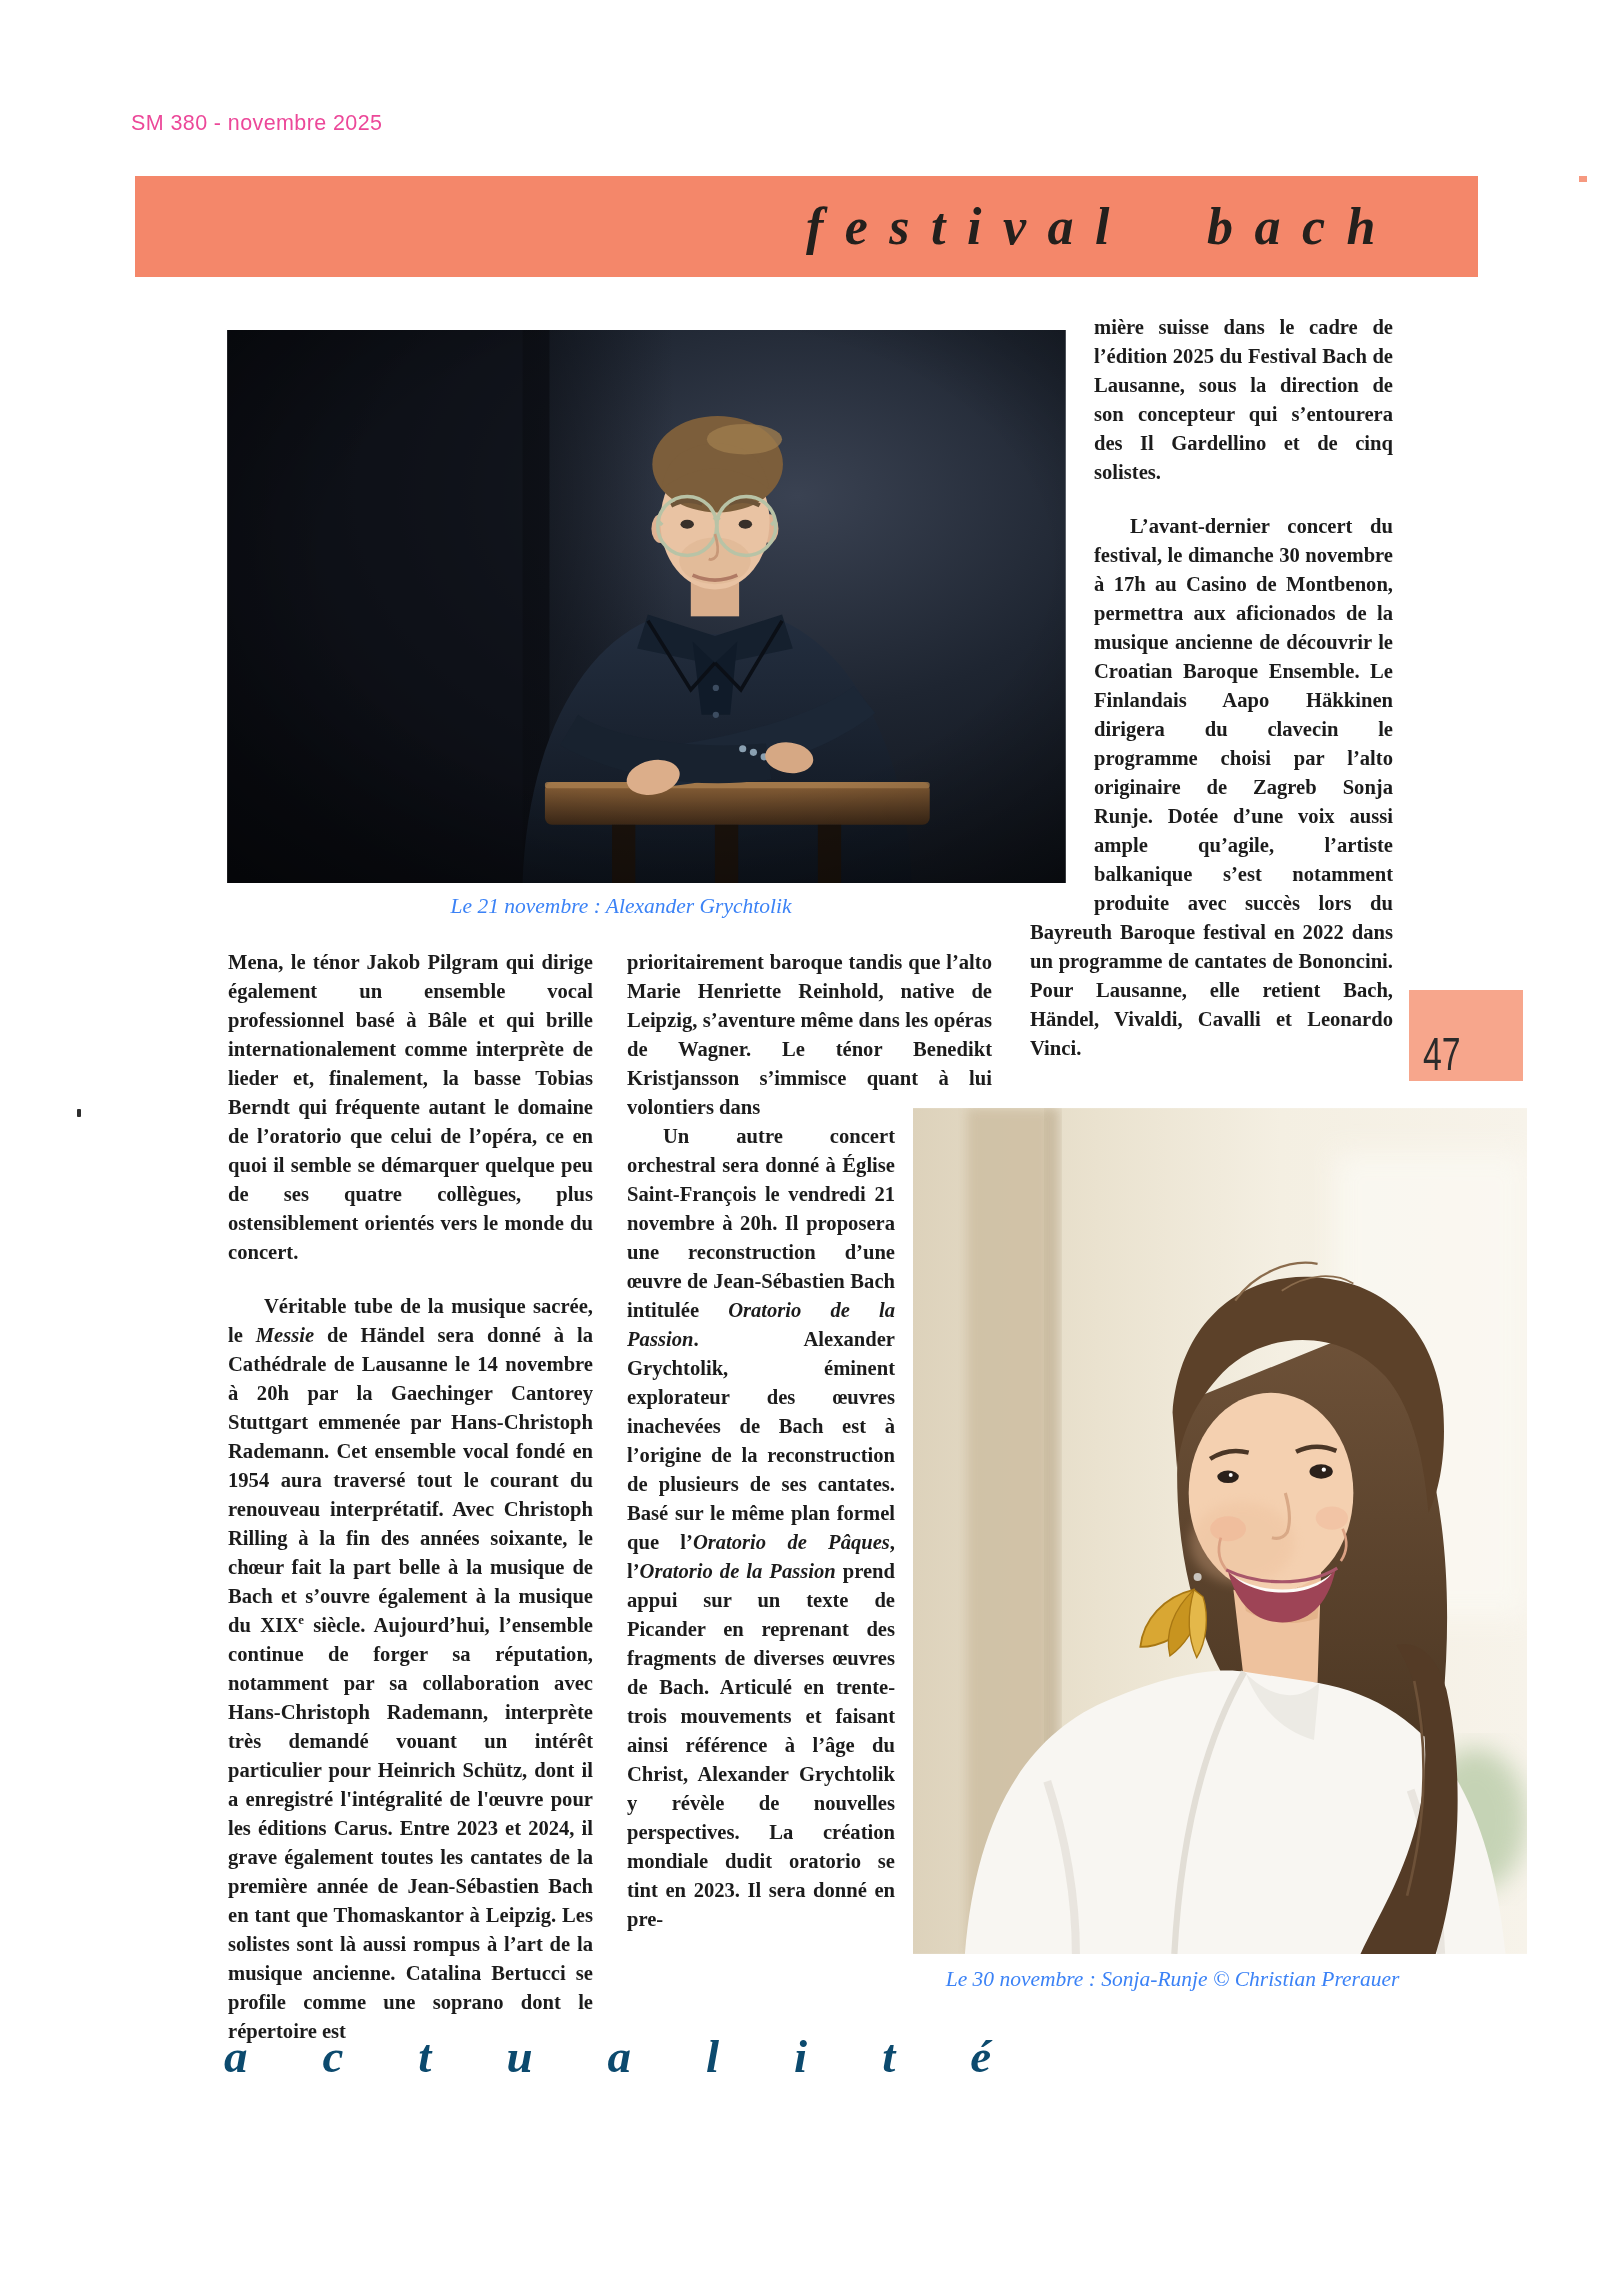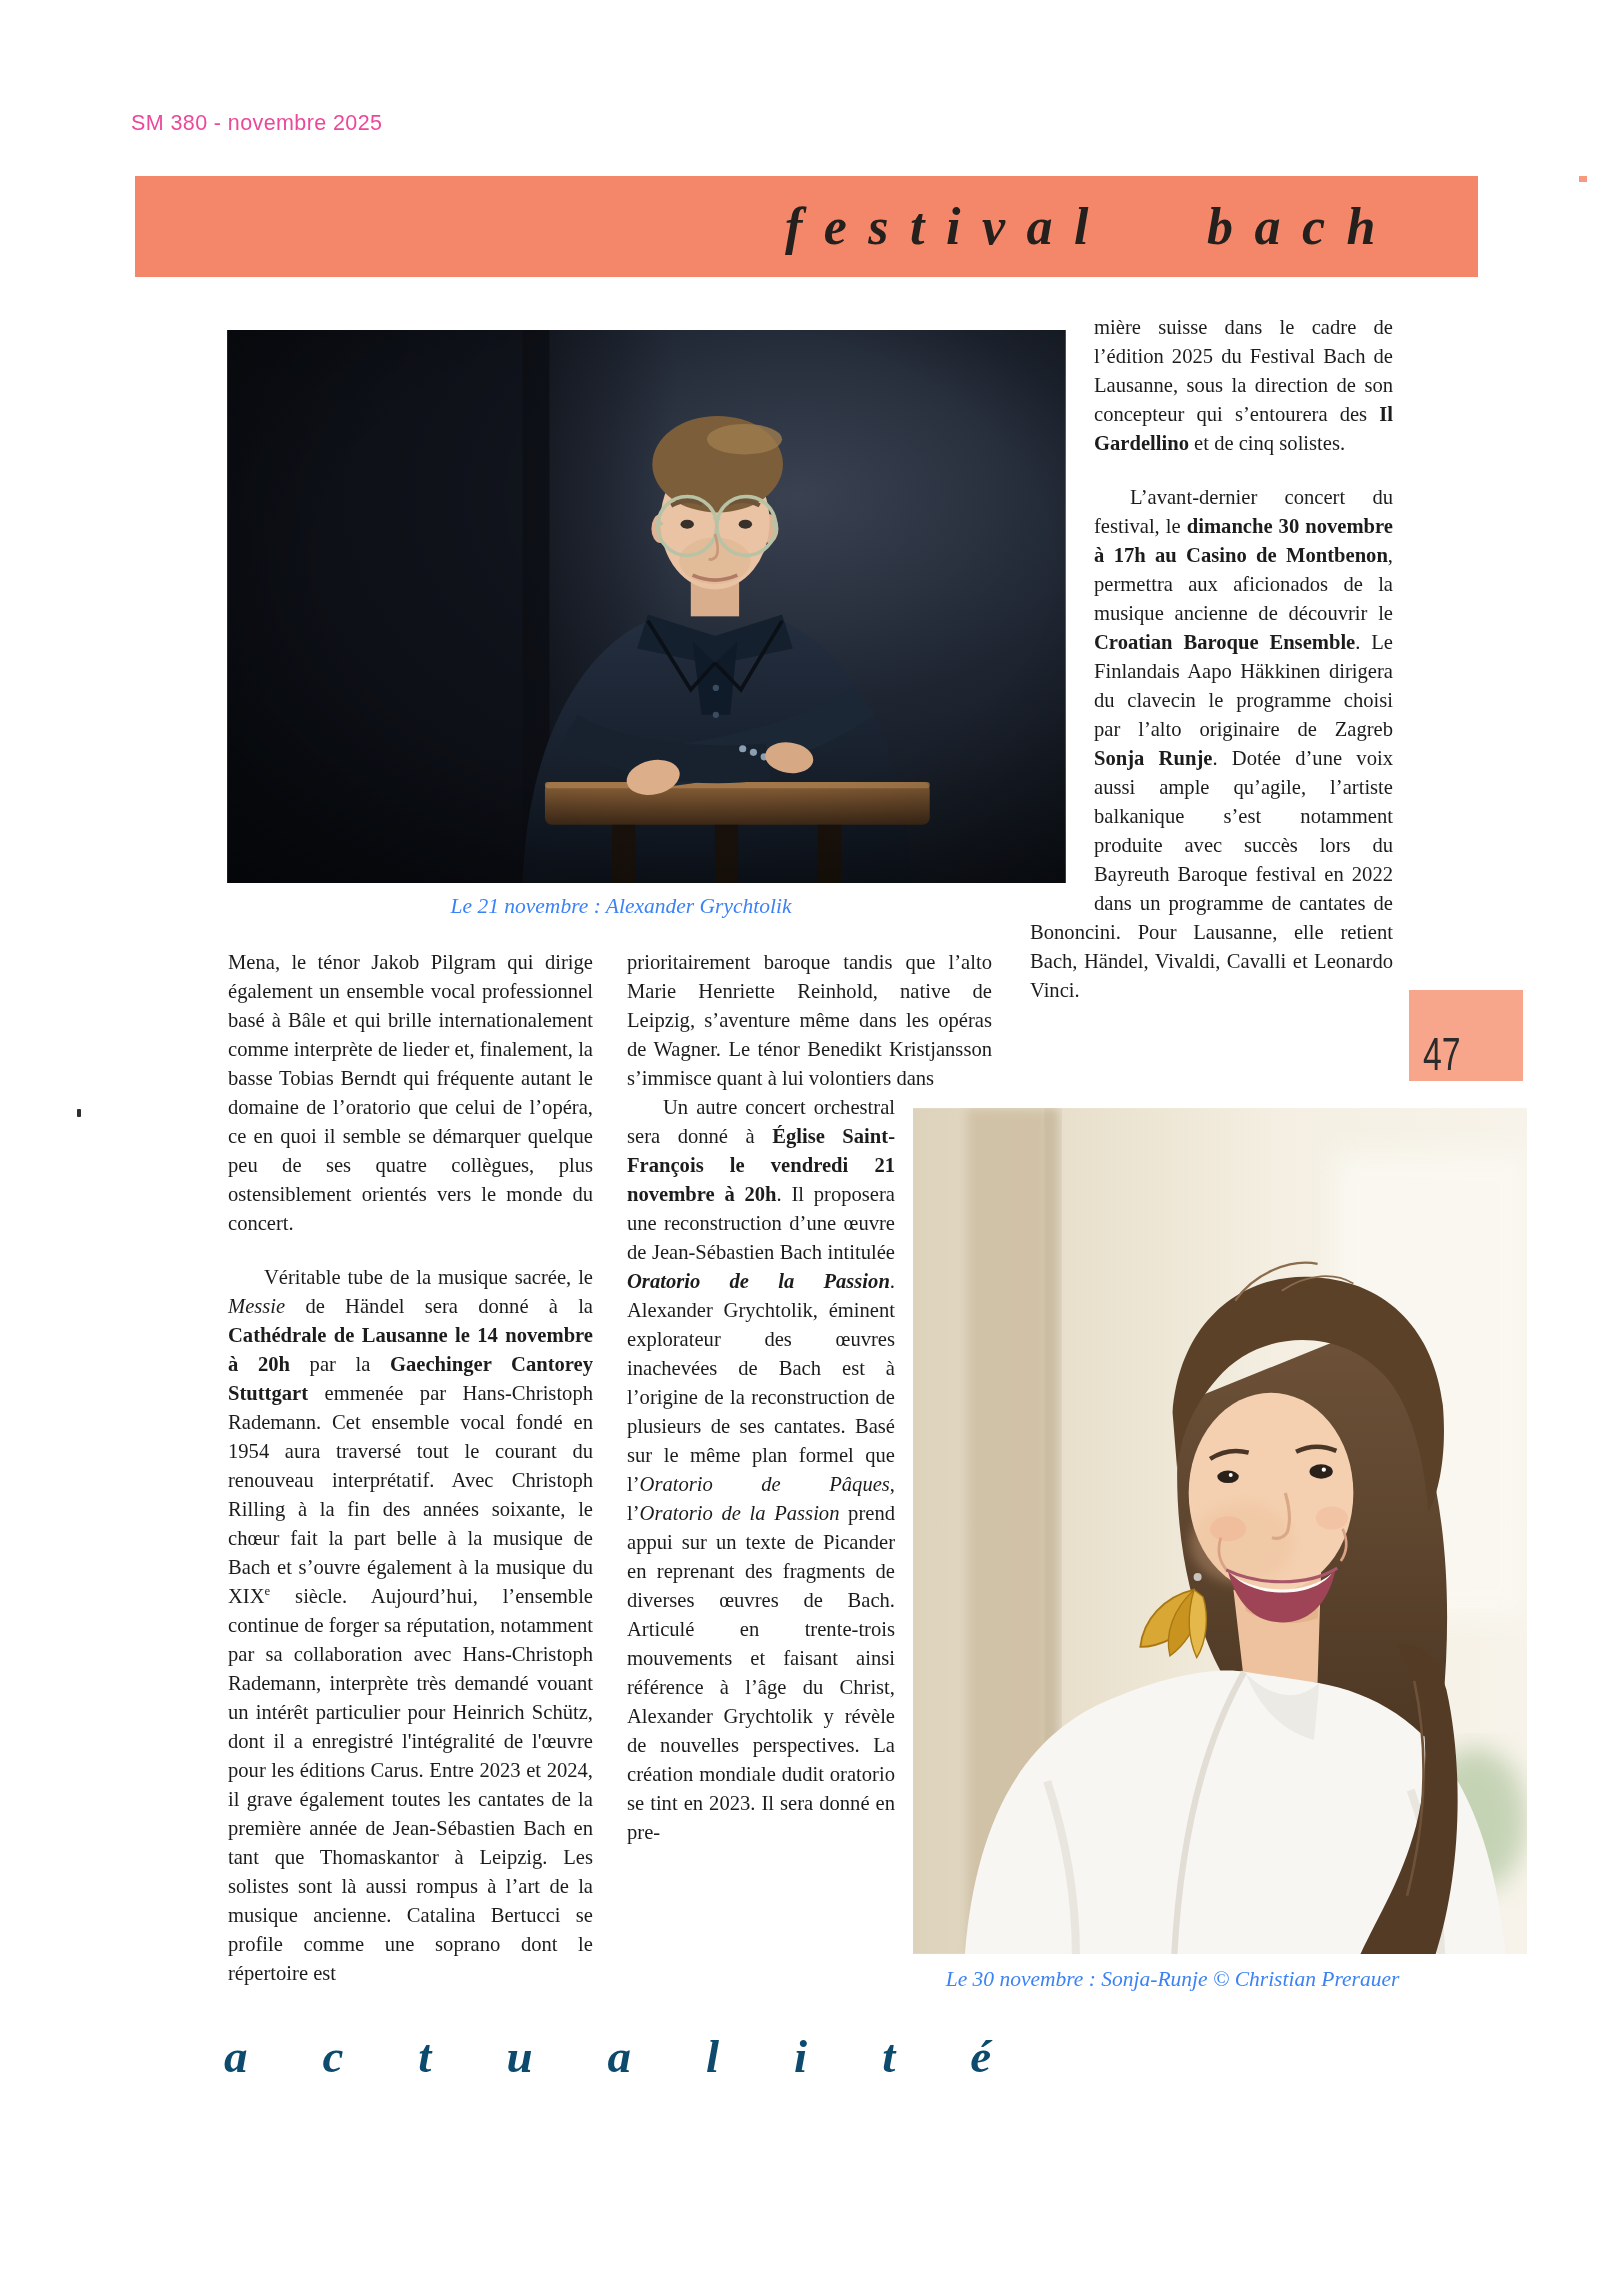--- a/index.html
+++ b/index.html
@@ -3,33 +3,33 @@
 <meta charset="utf-8">
 <style>
   html,body{margin:0;padding:0;}
   body{width:1620px;height:2293px;position:relative;background:#ffffff;overflow:hidden;
        font-family:"Liberation Serif", serif;color:#1c1c1c;}
   .abs{position:absolute;}
 
   .folio{left:131px;top:111px;font-family:"Liberation Sans",sans-serif;font-size:21.5px;color:#ec4899;letter-spacing:0.4px;}
 
   .banner{left:135px;top:176px;width:1343px;height:101px;background:#f4876a;
-          display:flex;align-items:center;justify-content:flex-end;gap:97px;padding-right:81px;box-sizing:border-box;}
+          display:flex;align-items:center;justify-content:flex-end;gap:76px;padding-right:81px;box-sizing:border-box;}
   .banner .bw{font-style:italic;font-weight:bold;font-size:52px;color:#23201d;letter-spacing:21.5px;}
 
   .photo{display:block;}
   .photo1{left:227px;top:330px;width:839px;height:553px;}
   .photo2{left:913px;top:1108px;width:614px;height:846px;}
 
   .caption{font-style:italic;font-size:21.5px;color:#3b82f6;text-align:center;}
   .cap1{left:227px;top:894px;width:788px;}
   .cap2{left:913px;top:1967px;width:519px;}
 
   .col{font-size:20.6px;line-height:29px;text-align:justify;}
-  .col p{margin:0 0 25px 0;}
+  .col p{margin:0 0 25px 0;font-weight:bold;}
   .col p.cont{margin-top:0;}
   .col p.tight{margin-bottom:0;}
   .col p.indent{text-indent:36px;}
   .col sup{font-size:0.62em;vertical-align:super;line-height:0;}
   .col-left{left:228px;top:948px;width:365px;}
   .col-mid{left:627px;top:948px;width:365px;}
   .col-right{left:1030px;top:313px;width:363px;}
 
   .rc-float{float:left;width:64px;height:581px;}
   .mc-float{float:right;width:97px;height:878px;}

